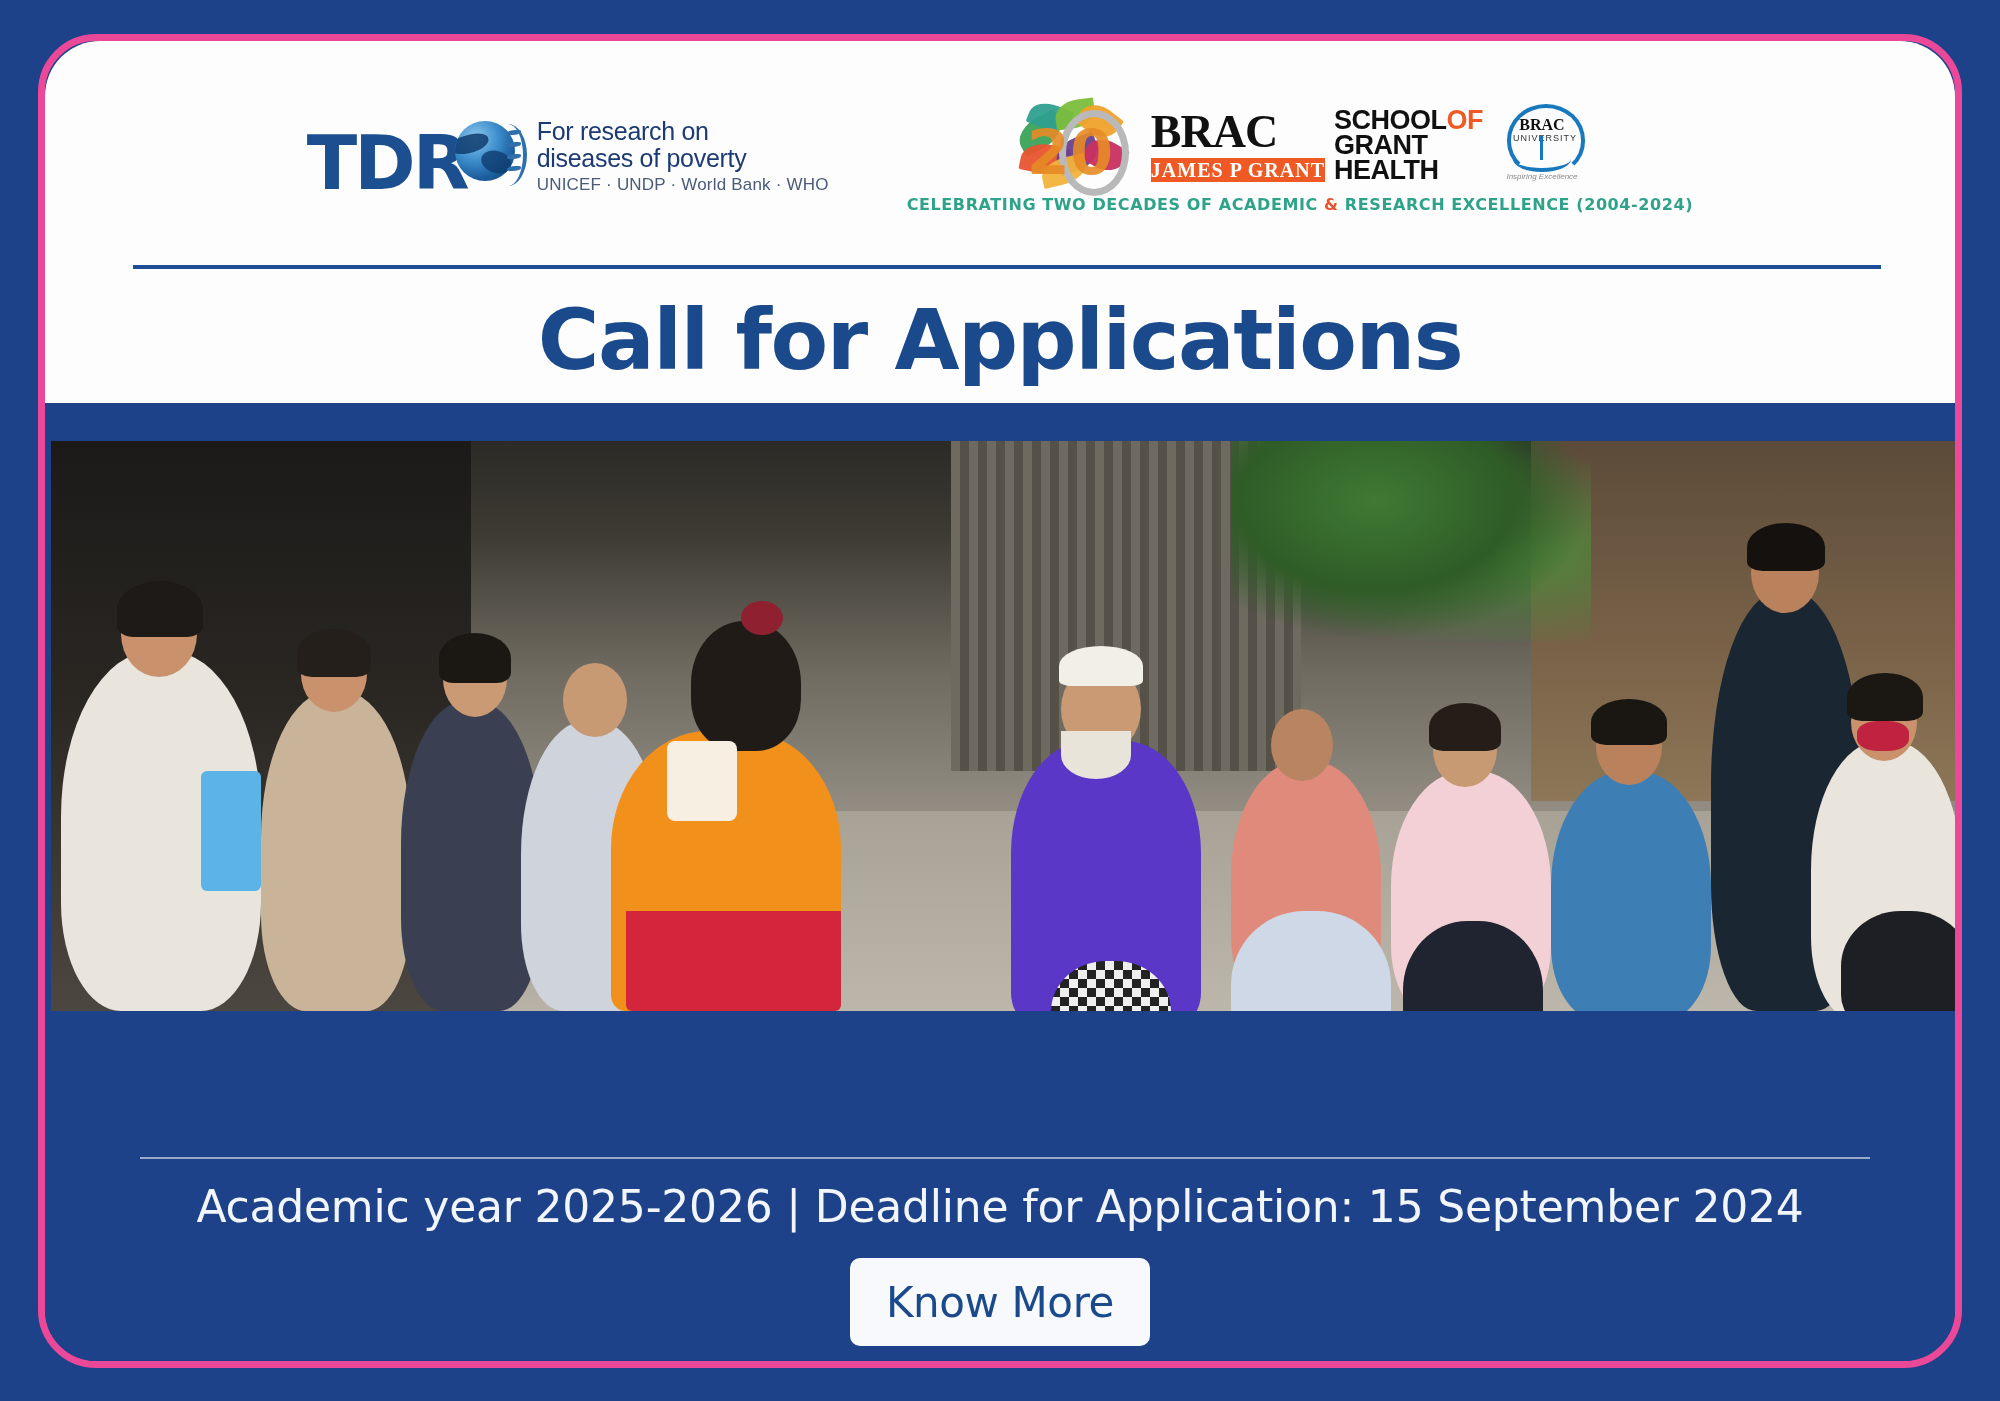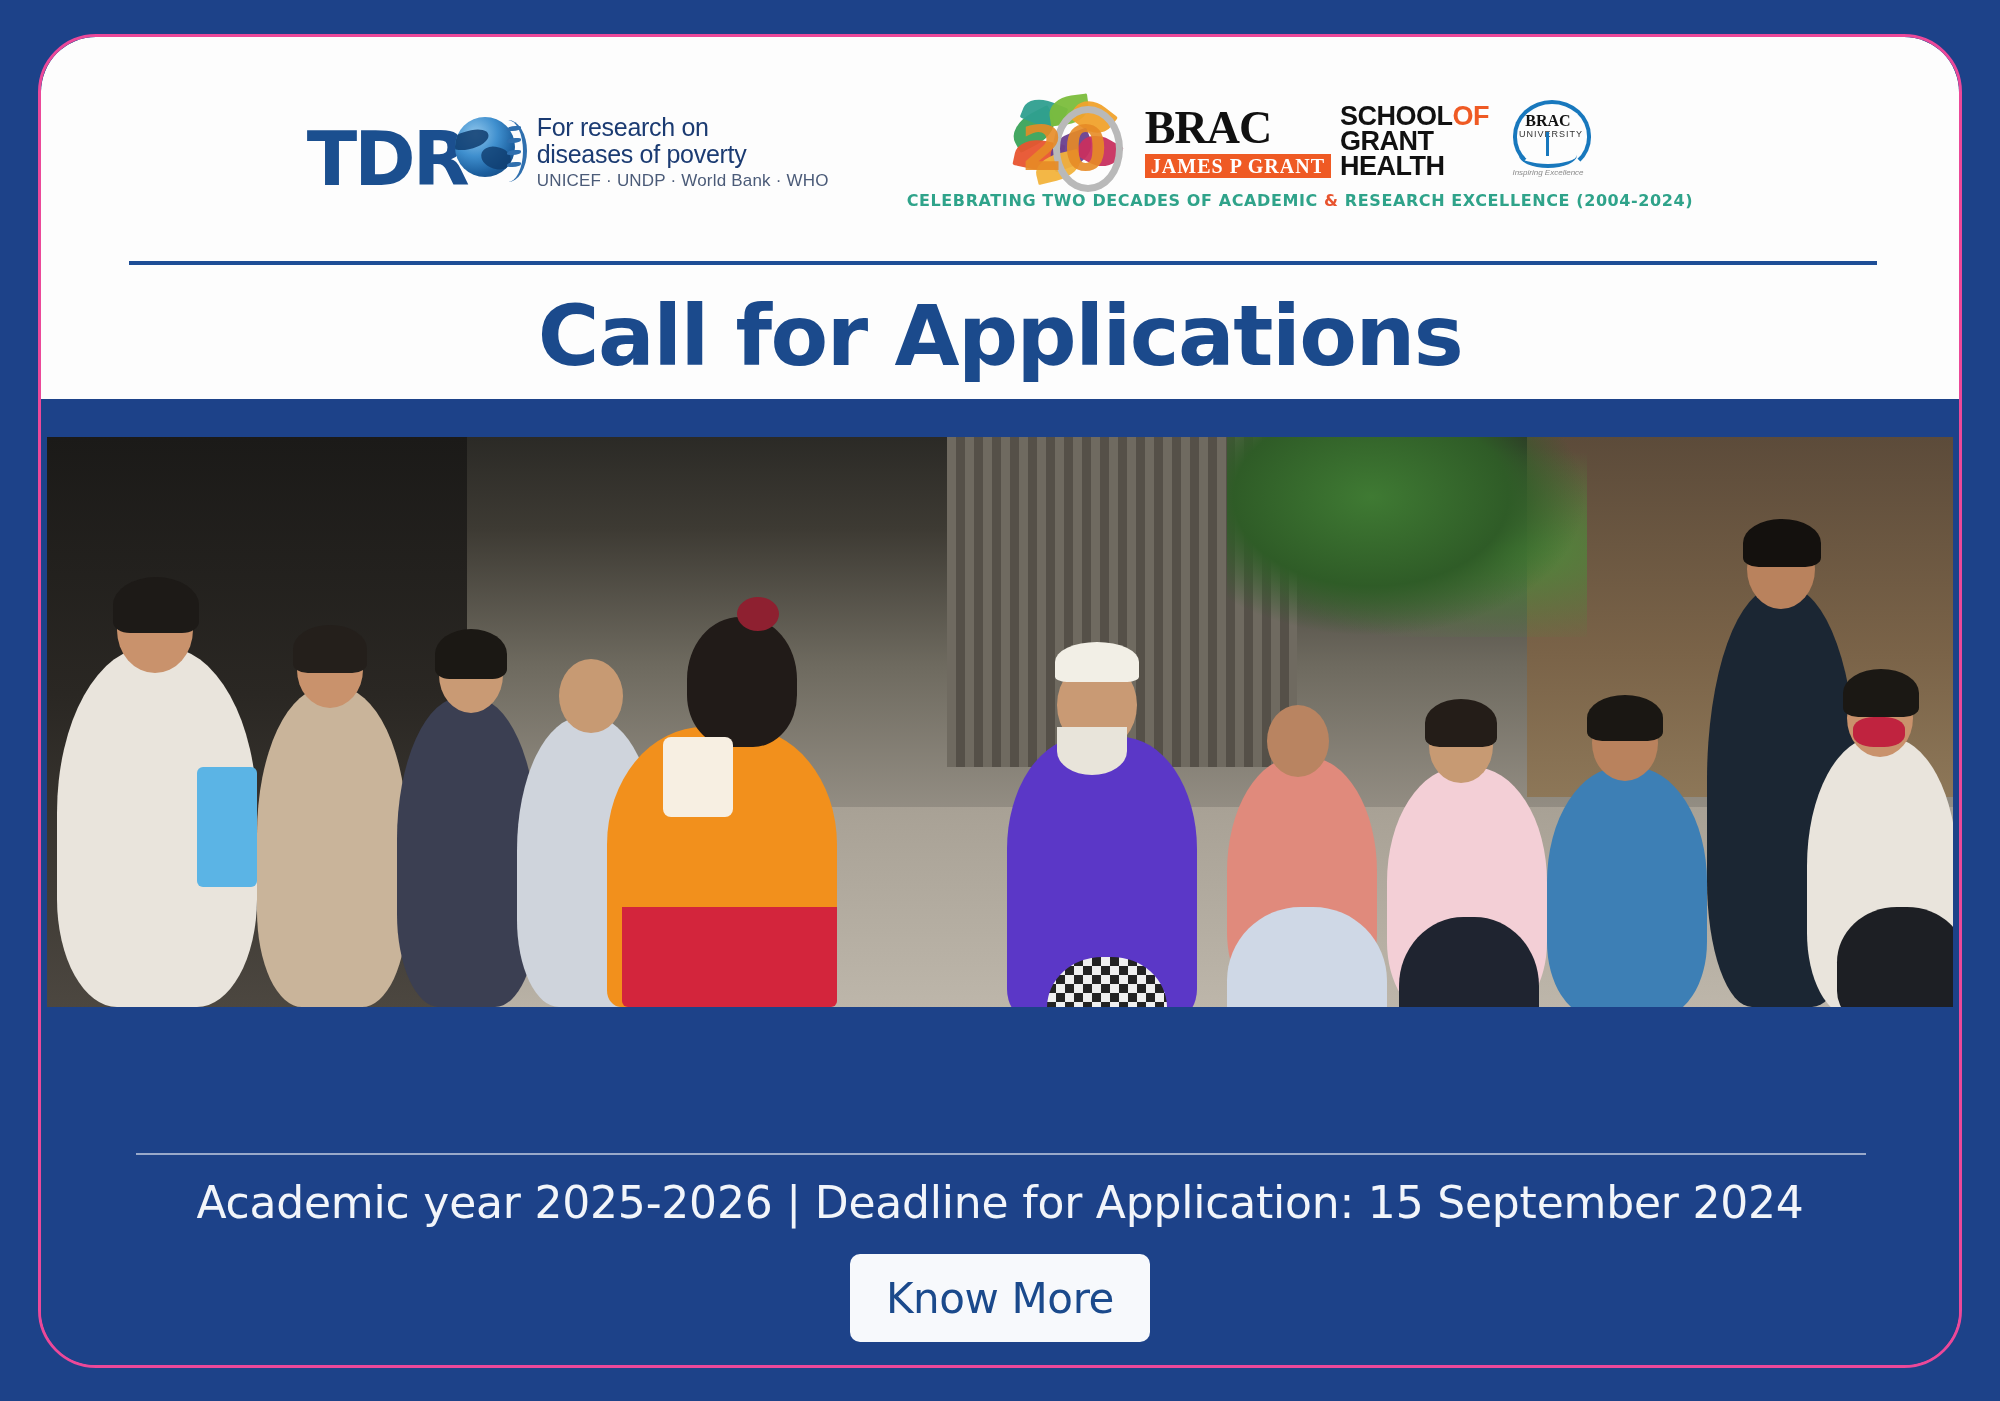--- a/index.html
+++ b/index.html
@@ -4,21 +4,21 @@
 <style>
   html,body{margin:0;padding:0;}
   body{
     width:2000px;height:1401px;
     background:#1d4289;
     font-family:"Liberation Sans", sans-serif;
     overflow:hidden;
   }
   .poster{
     position:absolute;left:38px;top:34px;width:1924px;height:1334px;
-    border:3px solid #ec4899;border-radius:58px;
+    border:7px solid #ec4899;border-radius:58px;
     box-sizing:border-box;overflow:hidden;
     background:#1d4289;
   }
   
   .header{
     position:absolute;left:0;top:0;width:100%;height:362px;
     background:#fdfdfd;
     border-top-left-radius:55px;border-top-right-radius:55px;
   }
   .logobar{
@@ -80,21 +80,21 @@
     color:#e78b26;font-family:"DejaVu Sans",sans-serif;opacity:.9;
   }
   .bracmark{display:flex;align-items:center;gap:9px;}
   .bracname{line-height:1;}
   .brac-b{
     font-family:"Liberation Serif", serif;font-weight:bold;font-size:46px;
     color:#111;letter-spacing:-1px;
   }
   .brac-jpg{
     background:#ef5a24;color:#fff;font-family:"Liberation Serif",serif;font-weight:bold;
-    font-size:20px;letter-spacing:1px;padding:2px 6px;margin-top:3px;text-align:center;
+    font-size:20px;letter-spacing:1px;padding:2px 0;margin-top:3px;text-align:center;
   }
   .sph{line-height:.92;font-weight:bold;font-size:27px;color:#111;letter-spacing:-.5px;}
   .sph .of{color:#ef5a24;}
   .bracuni{position:relative;width:86px;height:88px;}
   .bracuni .ring{
     position:absolute;left:8px;top:2px;width:70px;height:64px;
     border:4px solid #1878bd;border-radius:50% 50% 48% 48%;border-bottom-color:transparent;
   }
   .bracuni .bu1{position:absolute;left:20px;top:14px;width:46px;text-align:center;
     font-family:"Liberation Serif",serif;font-weight:bold;font-size:16px;color:#111;}

